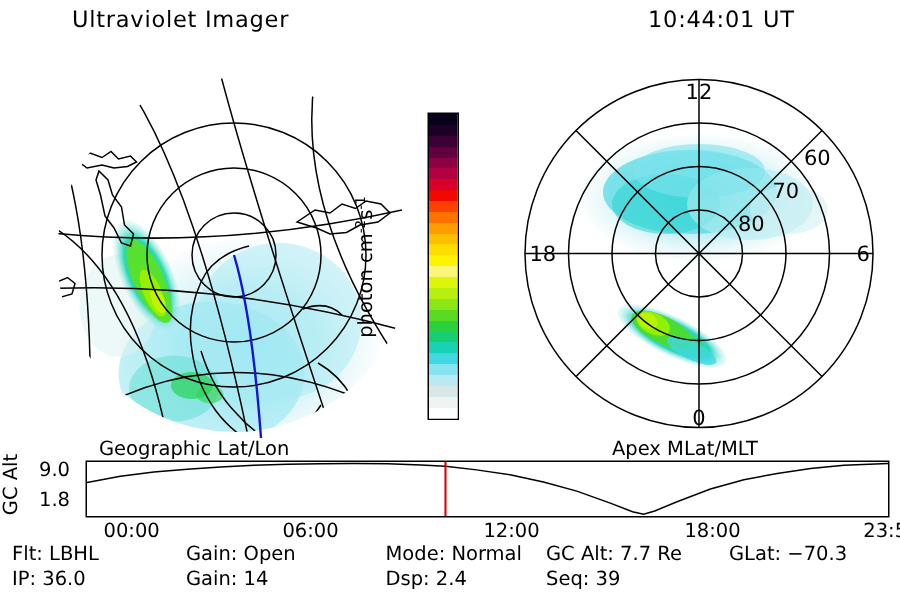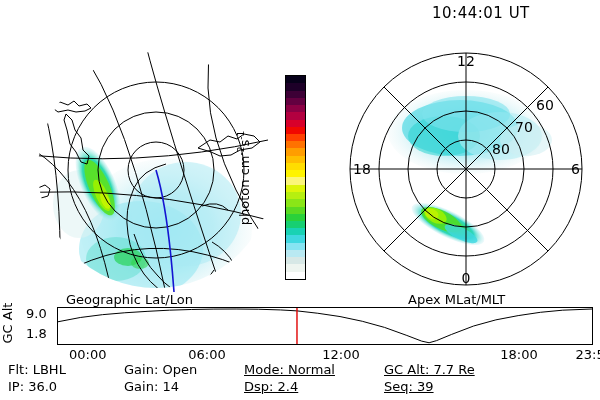--- a/index.html
+++ b/index.html
@@ -49,30 +49,31 @@
   #xticks{position:absolute;left:16px;top:55px;width:565px;height:18px;text-align:center;}
   #xticks span{position:absolute;top:0;font-size:13px;white-space:nowrap;}
 
   
   #status{position:absolute;left:0;top:362px;width:600px;height:36px;}
   #status .cell{position:absolute;font-size:13px;white-space:nowrap;}
   .row1{top:0;}
   .row2{top:17px;}
   .c1{left:8px;}
   .c2{left:124px;}
-  .c3{left:244px;text-decoration:underline;}
-  .c4{left:384px;text-decoration:underline;}
+  .c3{left:257px;}
+  .c4{left:364px;}
   .c5{left:486px;}
 </style>
 </head>
 <body>
 
 <div id="app">
 
   <div id="header">
+    <span id="hdr-title">Ultraviolet Imager</span>
     <span id="hdr-time">10:44:01 UT</span>
   </div>
 
   <div id="geo-panel" class="panel">
     <svg width="252" height="250" viewBox="0 0 252 250">
       <defs>
         <clipPath id="geoClip">
             <circle cx="140" cy="126" r="118"></circle>
           </clipPath>
         <radialGradient id="dayglow" cx="50%" cy="50%" r="50%">
@@ -212,29 +213,30 @@
     <div id="plotbox">
       <svg id="orbit-svg" width="534" height="36" viewBox="0 0 534 36">
           <path d="M0.00 13.75 L22.27 9.50 L44.53 6.67 L66.80 4.78 L89.06 3.36 L111.33 2.18 L133.59 1.47 L155.86 1.09 L178.12 1.00 L200.39 1.24 L222.65 1.94 L238.98 2.89 L259.76 5.25 L282.03 8.56 L304.29 13.28 L326.56 19.42 L348.83 27.44 L363.67 33.11 L371.09 34.76 L378.51 32.64 L393.36 26.50 L415.62 18.00 L437.89 11.86 L460.15 7.61 L482.42 4.31 L504.68 2.18 L534.00 1.00 " fill="none" stroke="#000" stroke-width="1"></path>
           <line x1="238.98262682418346" x2="238.98262682418346" y1="0" y2="36" stroke="#e00000" stroke-width="1.4"></line>
         </svg>
     </div>
     <div id="xticks">
         <span style="left: 53px;">00:00</span>
         <span style="left: 172.266px;">06:00</span>
         <span style="left: 306.266px;">12:00</span>
-        <span style="left: 440.266px; margin-left: 44px;">18:00</span>
+        <span style="left: 440.266px;">18:00</span>
         <span style="left: 559.531px;">23:59</span>
       </div>
   </div>
 
   <div id="status">
     <span class="cell row1 c1">Flt: LBHL</span>
     <span class="cell row2 c1">IP: 36.0</span>
     <span class="cell row1 c2">Gain: Open</span>
     <span class="cell row2 c2">Gain: 14</span>
     <span class="cell row1 c3">Mode: Normal</span>
     <span class="cell row2 c3">Dsp:    2.4</span>
     <span class="cell row1 c4">GC Alt: 7.7 Re</span>
     <span class="cell row2 c4">Seq: 39</span>
+    <span class="cell row1 c5">GLat: −70.3</span>
   </div>
 
 </div>
 
 </body></html>

